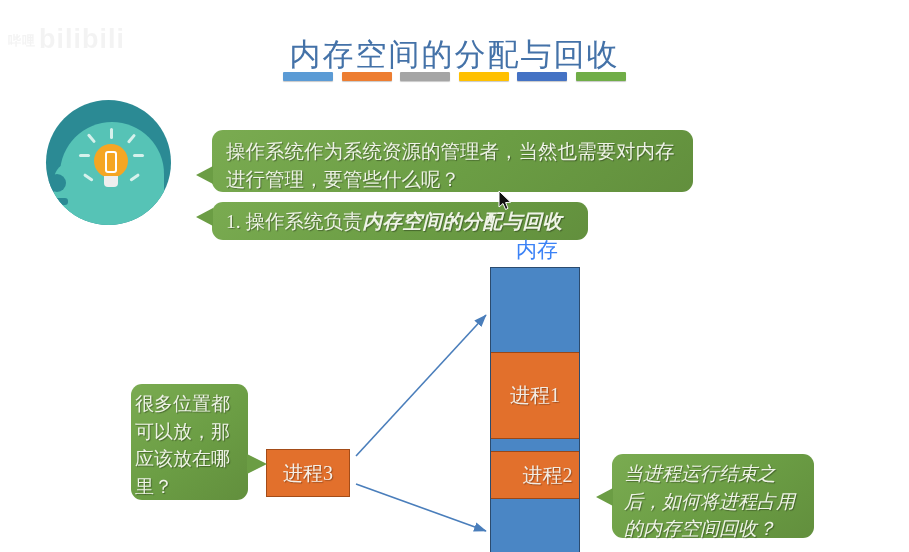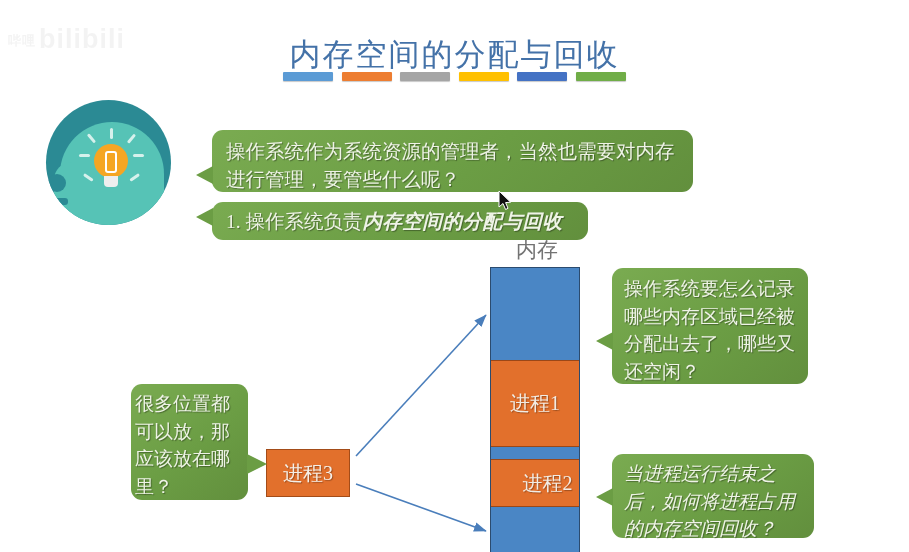--- a/index.html
+++ b/index.html
@@ -119,36 +119,35 @@
 
   #bubble-reclaim{left:612px;top:410px;width:202px;height:84px;padding:6px 12px;font-size:19px;font-style:italic;}
   #bubble-reclaim .tl{left:-16px;top:34px;}
 
   #bubble-where{left:131px;top:340px;width:117px;height:116px;padding:6px 4px;font-size:19px;}
   #bubble-where .tr{right:-19px;top:70px;}
 
   
   .mem-label{
     position:absolute;left:493px;top:218px;width:88px;
-    text-align:center;font-size:21px;color:#737373;
+    text-align:center;font-size:21px;color:#3b82f6;
   }
   .mem-bar{
     position:absolute;left:490px;top:249px;width:90px;height:291px;
     border:1.6px solid #2b4b6f;
     box-sizing:border-box;
     background:#4a86c5;
   }
   .mem-seg{
     position:absolute;left:0;width:100%;
     box-sizing:border-box;
     display:flex;align-items:center;justify-content:center;
     font-size:20px;
     color:#f2ece4;
     text-shadow:1px 1px 1px rgba(0,0,0,.3);
-    margin-top:8px;
   }
   .seg-free{background:#4a86c5;}
   .seg-used{background:#e2702c;border-top:1.4px solid #9b4717;border-bottom:1.4px solid #9b4717;}
 
   
   .proc3{
     position:absolute;left:266px;top:431px;width:84px;height:48px;
     background:#e2702c;
     border:1.6px solid #a34c18;
     box-sizing:border-box;
@@ -232,24 +231,20 @@
     </defs>
     <line x1="356" y1="438" x2="486" y2="297" stroke="#4a7ebb" stroke-width="1.6" marker-end="url(#ah)"></line>
     <line x1="356" y1="466" x2="486" y2="513" stroke="#4a7ebb" stroke-width="1.6" marker-end="url(#ah)"></line>
   </svg>
 
   <div class="bub" id="bubble-where">
     <span class="tail tail-right tr"></span>
     <span>很多位置都可以放，那应该放在哪里？</span>
   </div>
 
-  <div class="bub" id="bubble-record">
-    <span class="tail tail-left tl"></span>
-    <span>操作系统要怎么记录哪些内存区域已经被分配出去了，哪些又还空闲？</span>
-  </div>
 
   <div class="bub" id="bubble-reclaim">
     <span class="tail tail-left tl"></span>
     <span>当进程运行结束之后，如何将进程占用的内存空间回收？</span>
   </div>
 
   <svg class="cursor" viewBox="0 0 14 21">
     <path d="M1,1 L1,17 L5,13.5 L7.6,19.5 L10,18.3 L7.6,12.6 L12.6,12.2 z" fill="#111" stroke="#fff" stroke-width="1"></path>
   </svg>
 

